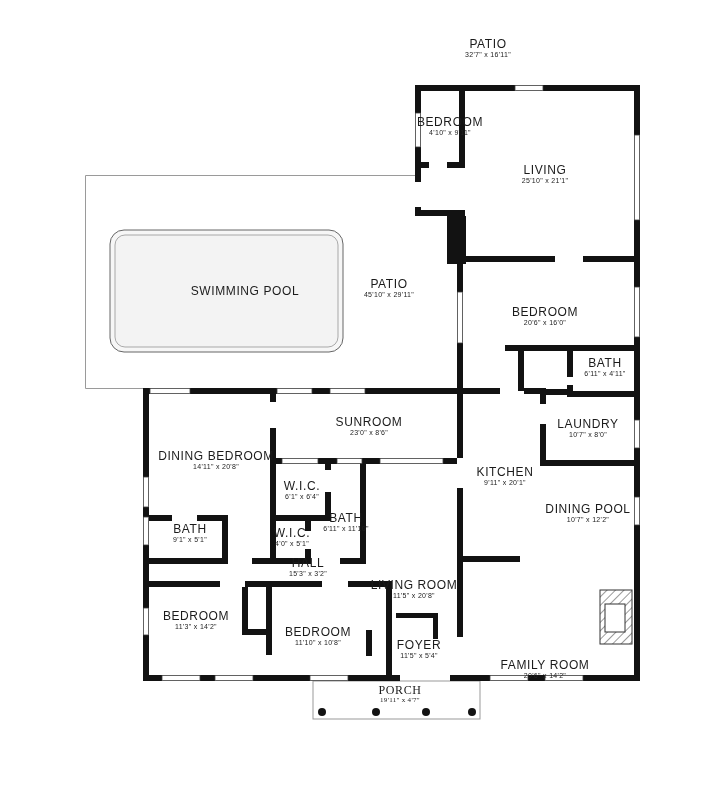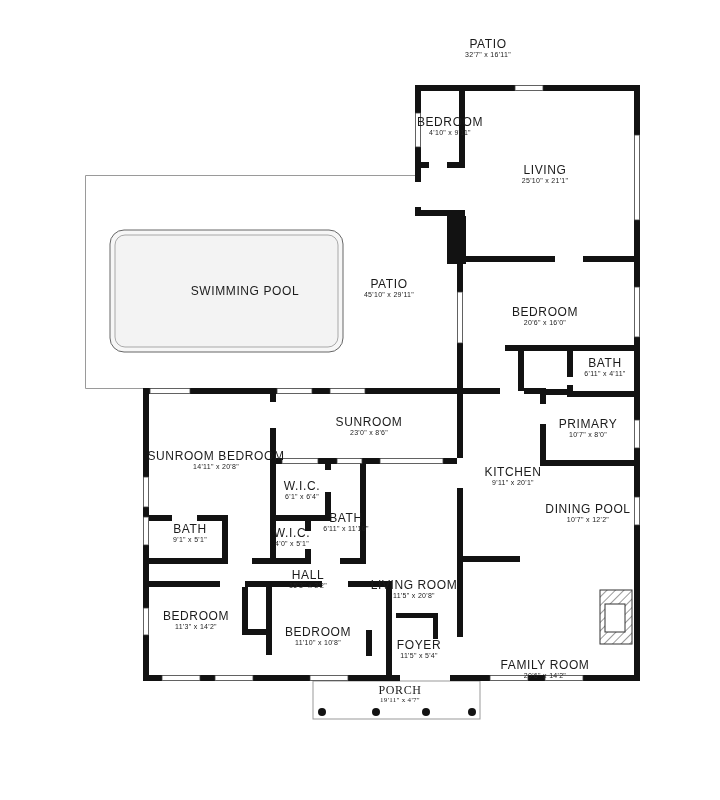--- a/index.html
+++ b/index.html
@@ -198,36 +198,36 @@
       </div>
       <div class="room-label" style="left: 545px; top: 317px;">
         <div class="rn">BEDROOM</div>
         <div class="rd">20'6" x 16'0"</div>
       </div>
       <div class="room-label" style="left: 605px; top: 368px;">
         <div class="rn">BATH</div>
         <div class="rd">6'11" x 4'11"</div>
       </div>
       <div class="room-label" style="left: 588px; top: 429px;">
-        <div class="rn">PRIMARY</div>
+        <div class="rn">LAUNDRY</div>
         <div class="rd">10'7" x 8'0"</div>
       </div>
       <div class="room-label" style="left: 369px; top: 427px;">
         <div class="rn">SUNROOM</div>
         <div class="rd">23'0" x 8'6"</div>
       </div>
       <div class="room-label" style="left: 216px; top: 461px;">
-        <div class="rn">SUNROOM BEDROOM</div>
+        <div class="rn">DINING BEDROOM</div>
         <div class="rd">14'11" x 20'8"</div>
       </div>
       <div class="room-label" style="left: 302px; top: 491px;">
         <div class="rn">W.I.C.</div>
         <div class="rd">6'1" x 6'4"</div>
       </div>
-      <div class="room-label" style="left: 505px; top: 477px; margin-left: 8px;">
+      <div class="room-label" style="left: 505px; top: 477px;">
         <div class="rn">KITCHEN</div>
         <div class="rd">9'11" x 20'1"</div>
       </div>
       <div class="room-label" style="left: 588px; top: 514px;">
         <div class="rn">DINING POOL</div>
         <div class="rd">10'7" x 12'2"</div>
       </div>
       <div class="room-label" style="left: 190px; top: 534px;">
         <div class="rn">BATH</div>
         <div class="rd">9'1" x 5'1"</div>
@@ -237,21 +237,21 @@
         <div class="rd">4'0" x 5'1"</div>
       </div>
       <div class="room-label" style="left: 346px; top: 523px;">
         <div class="rn">BATH</div>
         <div class="rd">6'11" x 11'10"</div>
       </div>
       <div class="room-label" style="left: 414px; top: 542px; margin-top: 48px;">
         <div class="rn">LIVING ROOM</div>
         <div class="rd">11'5" x 20'8"</div>
       </div>
-      <div class="room-label" style="left: 308px; top: 580px;">
+      <div class="room-label" style="left: 308px; top: 568px;">
         <div class="rn">HALL</div>
         <div class="rd">15'3" x 3'2"</div>
       </div>
       <div class="room-label" style="left: 196px; top: 621px;">
         <div class="rn">BEDROOM</div>
         <div class="rd">11'3" x 14'2"</div>
       </div>
       <div class="room-label" style="left: 318px; top: 637px;">
         <div class="rn">BEDROOM</div>
         <div class="rd">11'10" x 10'8"</div>

